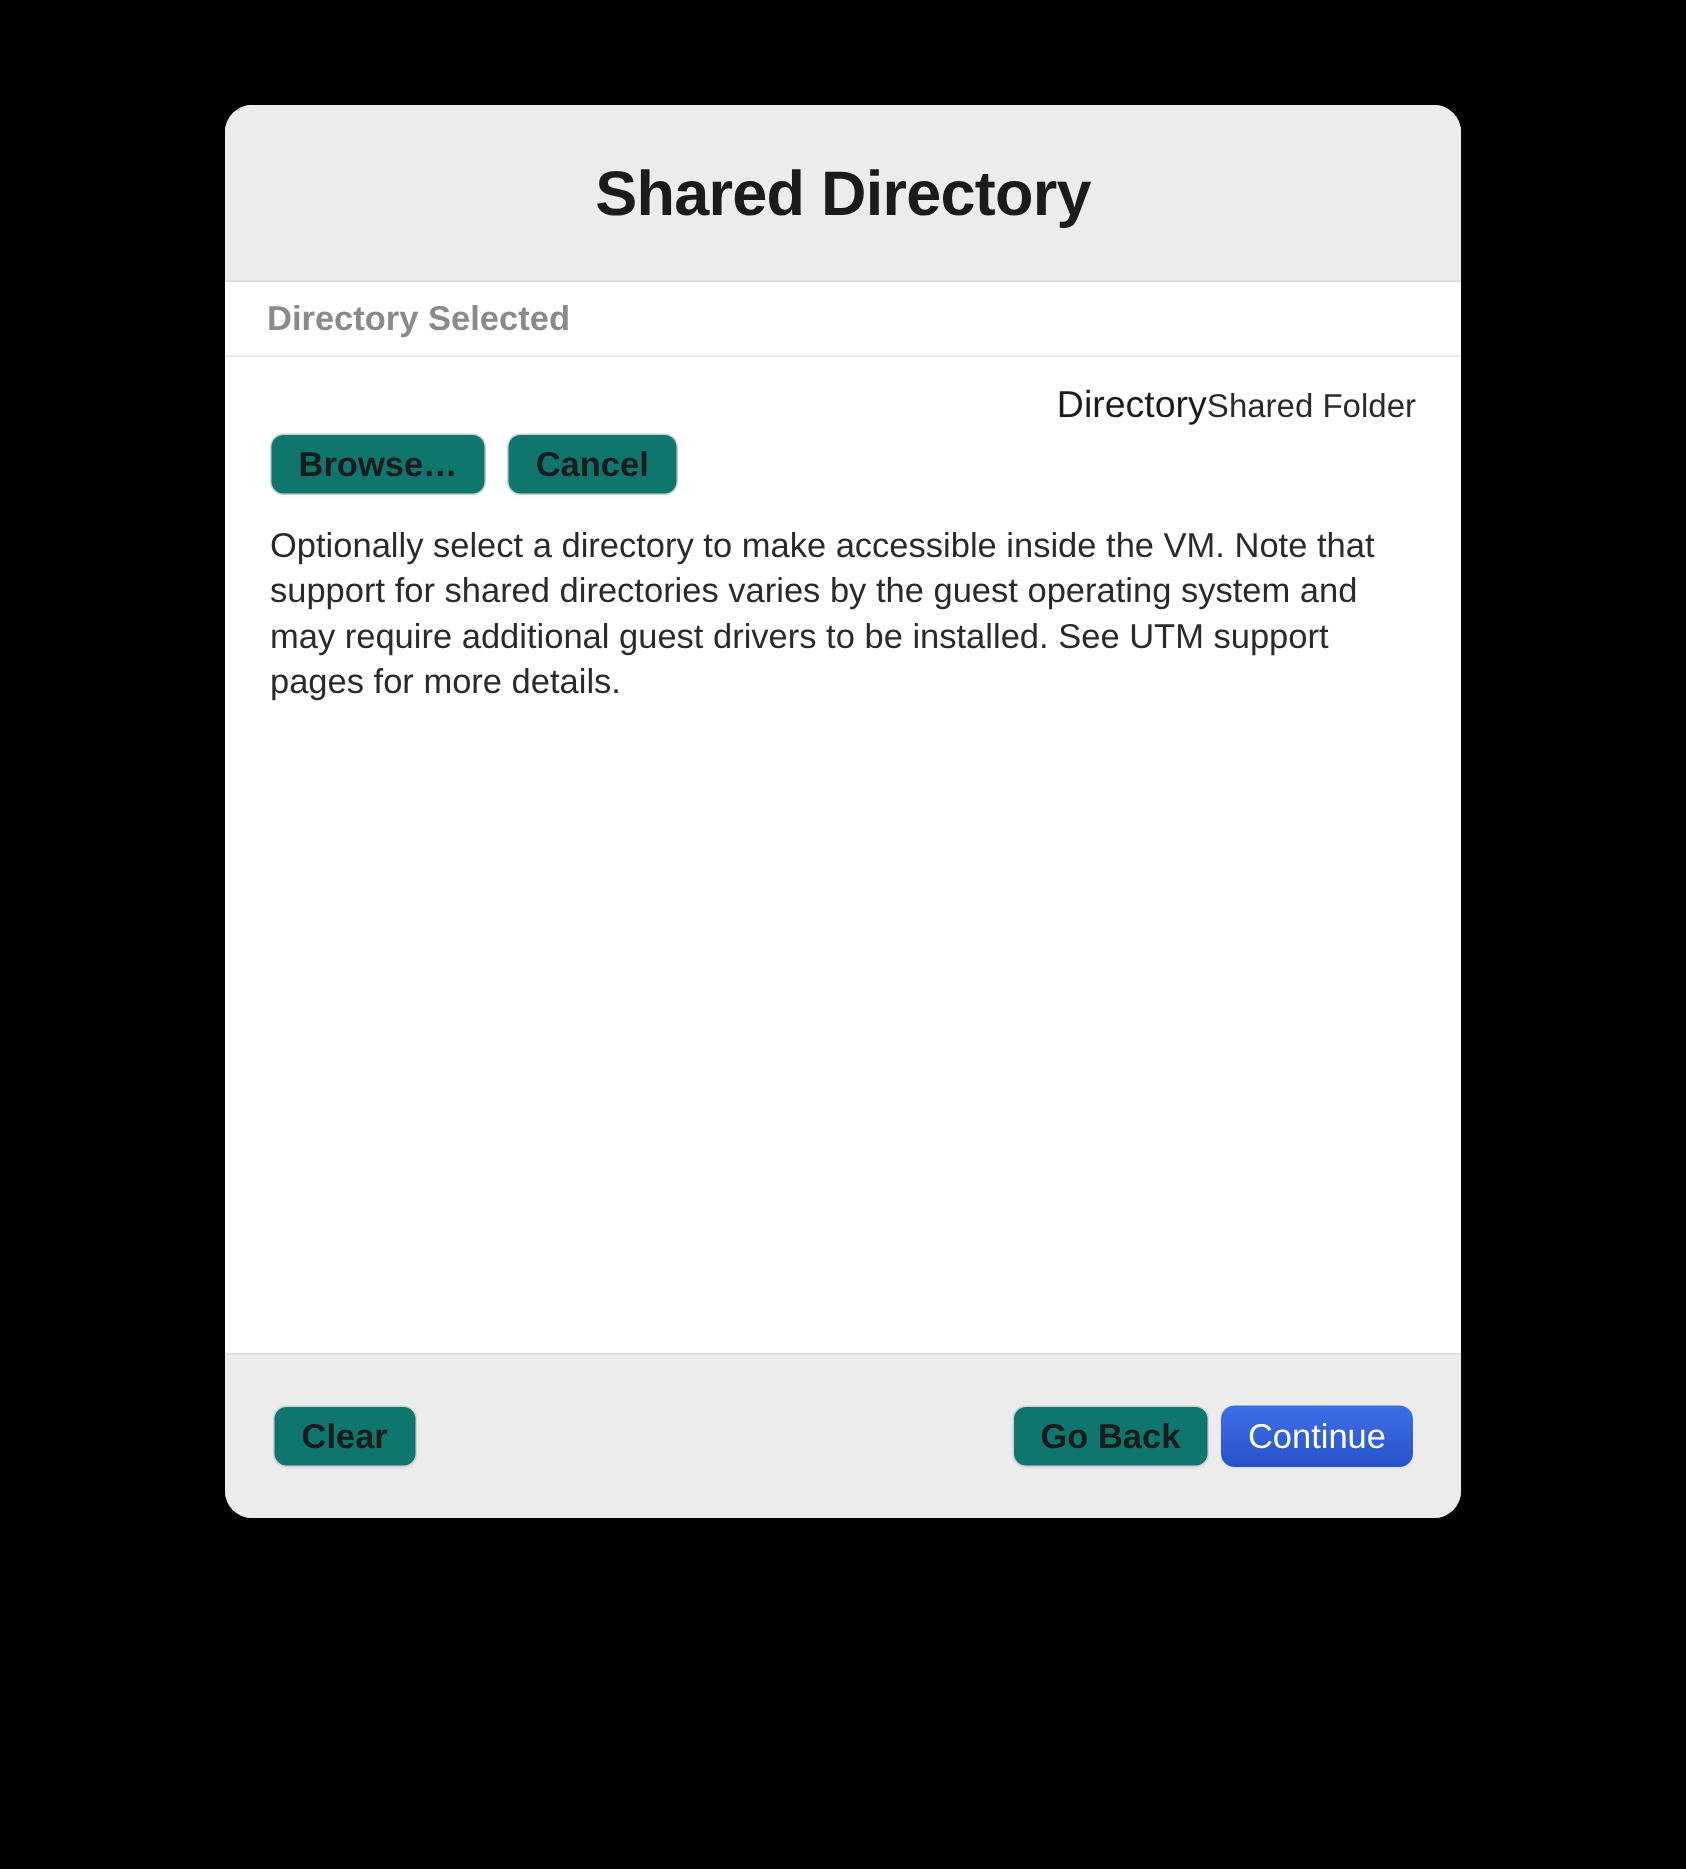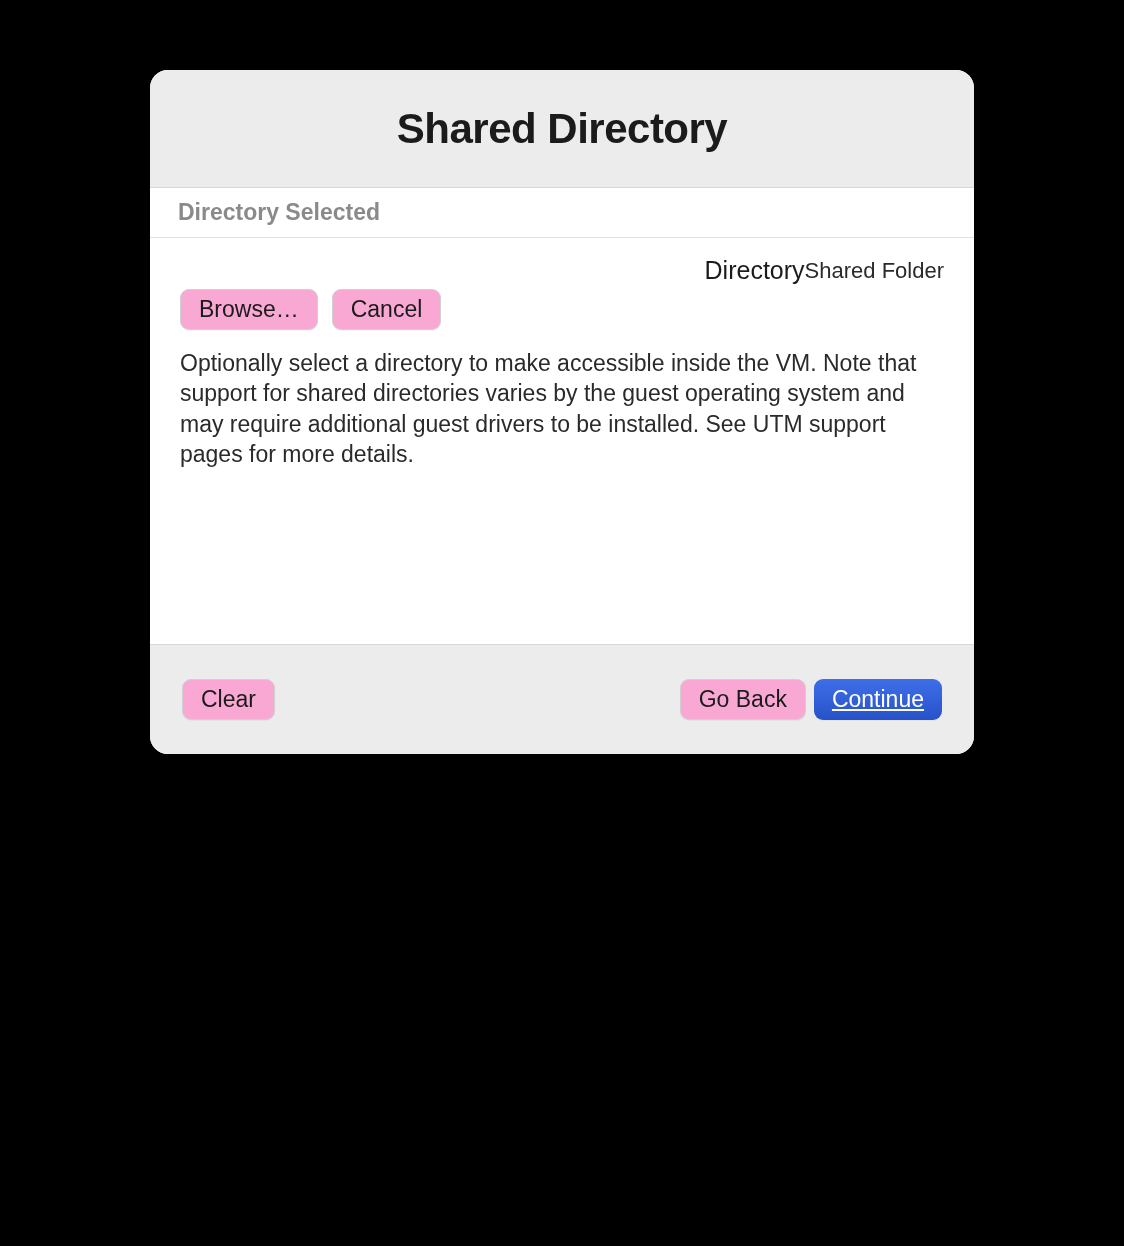--- a/index.html
+++ b/index.html
@@ -12,21 +12,21 @@
       width: 1124px;
       height: 1246px;
       font-family: -apple-system, BlinkMacSystemFont, "Helvetica Neue", Arial, sans-serif;
       display: flex;
       align-items: flex-start;
       justify-content: center;
       padding-top: 70px;
     }
     .window {
       width: 824px;
-      height: 684px;
+      height: 942px;
       background: #fff;
       border-radius: 18px;
       overflow: hidden;
       box-shadow: 0 20px 60px rgba(0,0,0,0.5);
       display: flex;
       flex-direction: column;
     }
     .titlebar {
       background: #ececec;
       height: 118px;
@@ -93,26 +93,27 @@
       color: #1b1b1b;
     }
     .button-row {
       display: flex;
       gap: 14px;
       margin-bottom: 18px;
     }
     .btn {
       font-size: 23px;
       color: #1b1b1b;
-      background: #f9a8d4;
+      background: #0f766e;
       border: 1px solid #d0d0d0;
       border-radius: 9px;
       padding: 6px 18px;
       cursor: pointer;
       box-shadow: 0 1px 1px rgba(0,0,0,0.04);
+      font-weight: bold;
     }
     .description {
       font-size: 23px;
       line-height: 1.32;
       color: #2a2a2a;
       max-width: 770px;
     }
     .footer {
       background: #ececec;
       border-top: 1px solid #d8d8d8;
@@ -125,21 +126,20 @@
     .footer-right {
       display: flex;
       gap: 8px;
     }
     .btn-primary {
       background: #2f5fd8;
       background: linear-gradient(180deg, #3e6fe8 0%, #2752c9 100%);
       color: #fff;
       border: none;
       font-weight: 500;
-      text-decoration: underline;
     }
   </style>
 </head>
 <body>
 
 <div class="window">
   <div class="titlebar">
     <div class="titlebar-title">Shared Directory</div>
   </div>
 

